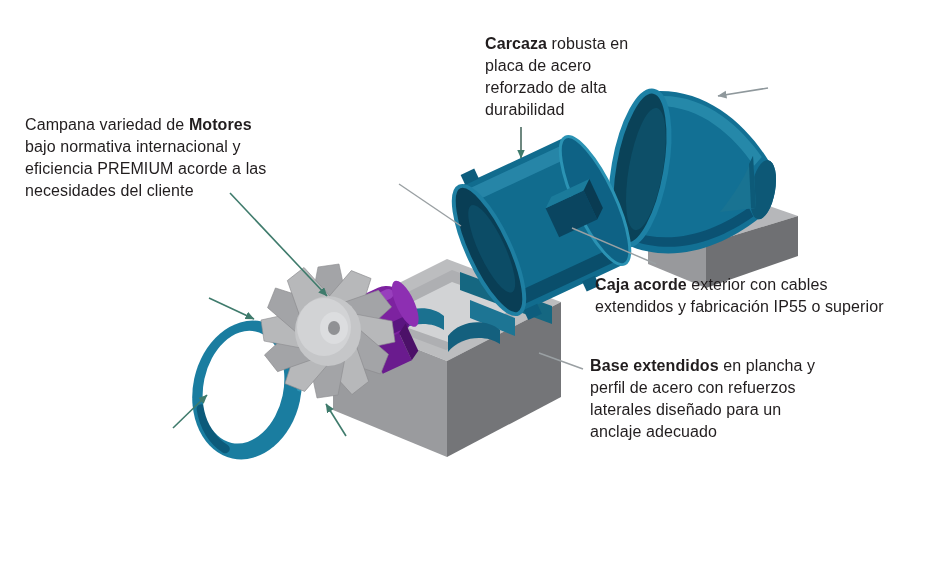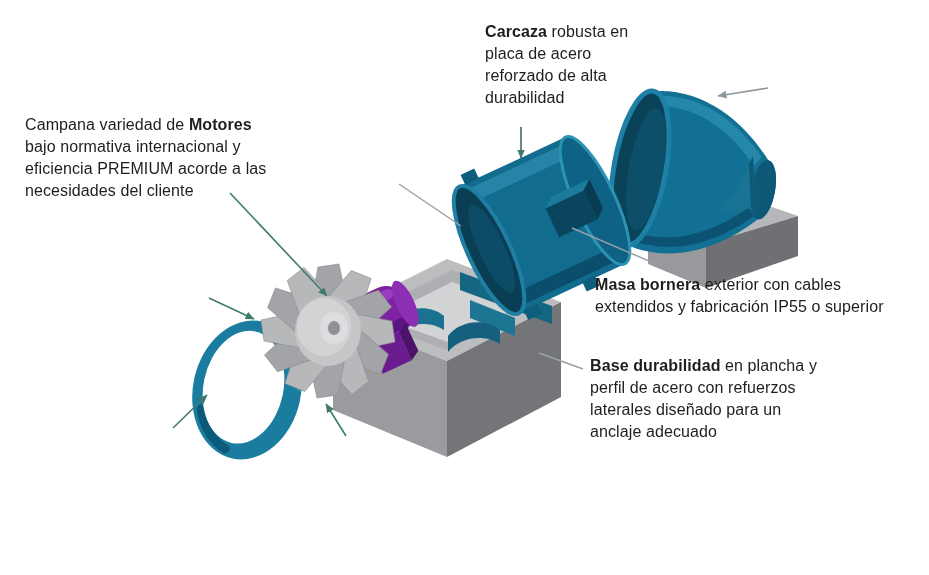--- a/index.html
+++ b/index.html
@@ -130,30 +130,30 @@
       <line x1="539" y1="353" x2="583" y2="369" stroke="#9aa0a3" stroke-width="1.4"></line>
     </g>
   </svg>
 
   <div class="ann" style="left:25px;top:114px;width:300px"><span>Campana variedad de </span><b>Motores</b><span>
 bajo normativa internacional y
 eficiencia PREMIUM acorde a las
 necesidades del cliente</span></div>
 
 
-  <div class="ann" style="left:485px;top:21px;width:175px"><span></span><b>Carcaza</b><span> robusta en
+  <div class="ann" style="left:485px;top:33px;width:175px"><span></span><b>Carcaza</b><span> robusta en
 placa de acero
 reforzado de alta
 durabilidad</span></div>
 
 
-  <div class="ann" style="left:595px;top:274px;width:332px"><span></span><b>Masa bornera</b><span> exterior con cables
+  <div class="ann" style="left:595px;top:274px;width:332px"><span></span><b>Caja acorde</b><span> exterior con cables
 extendidos y fabricación IP55 o superior</span></div>
 
-  <div class="ann" style="left:590px;top:355px;width:300px"><span></span><b>Base durabilidad</b><span> en plancha y
+  <div class="ann" style="left:590px;top:355px;width:300px"><span></span><b>Base extendidos</b><span> en plancha y
 perfil de acero con refuerzos
 laterales diseñado para un
 anclaje adecuado</span></div>
 
 
 
 
 </div>
 
 </body></html>

